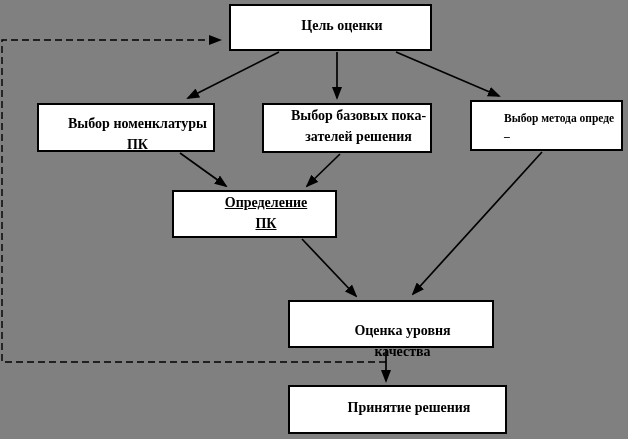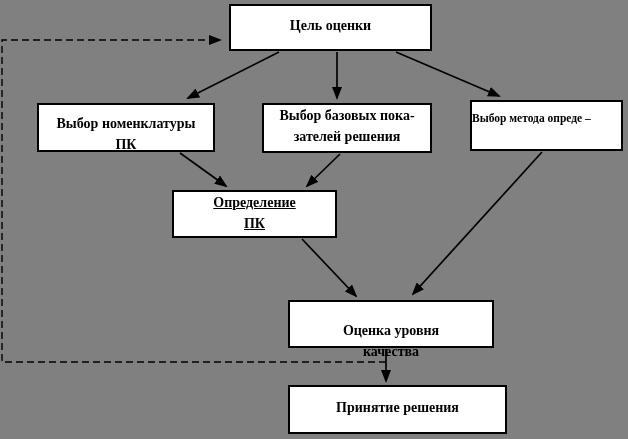--- a/index.html
+++ b/index.html
@@ -36,26 +36,27 @@
     border: 2px solid var(--line, #000000);
     color: var(--text, #000000);
     font-weight: bold;
     text-align: center;
     z-index: 2;
     font-size: 14px;
     line-height: 21px;
   }
   .box .tline {
     display: block;
+    margin-left: 23px;
   }
   #box-goal       { left: 229px; top: 4px;   width: 203px; height: 47px; padding-top: 9px; }
   #box-nomenclature { left: 37px; top: 103px; width: 178px; height: 49px; padding-top: 8px; }
   #box-baseline   { left: 262px; top: 103px; width: 170px; height: 50px; padding-top: 0; }
   #box-method     { left: 470px; top: 100px; width: 153px; height: 51px;
-                    padding-top: 7px; padding-right: 4px;
+                    padding-top: 7px; padding-left: 9px; padding-right: 4px;
                     text-align: left; font-size: 11.5px; line-height: 18px; }
   #box-definition { left: 172px; top: 190px; width: 165px; height: 48px; padding-top: 0; text-decoration: underline; }
   #box-assessment { left: 288px; top: 300px; width: 206px; height: 48px; padding-top: 18px; }
   #box-decision   { left: 288px; top: 385px; width: 219px; height: 49px; padding-top: 10px; }
 </style>
 </head>
 <body>
 
 <div id="canvas">
 

